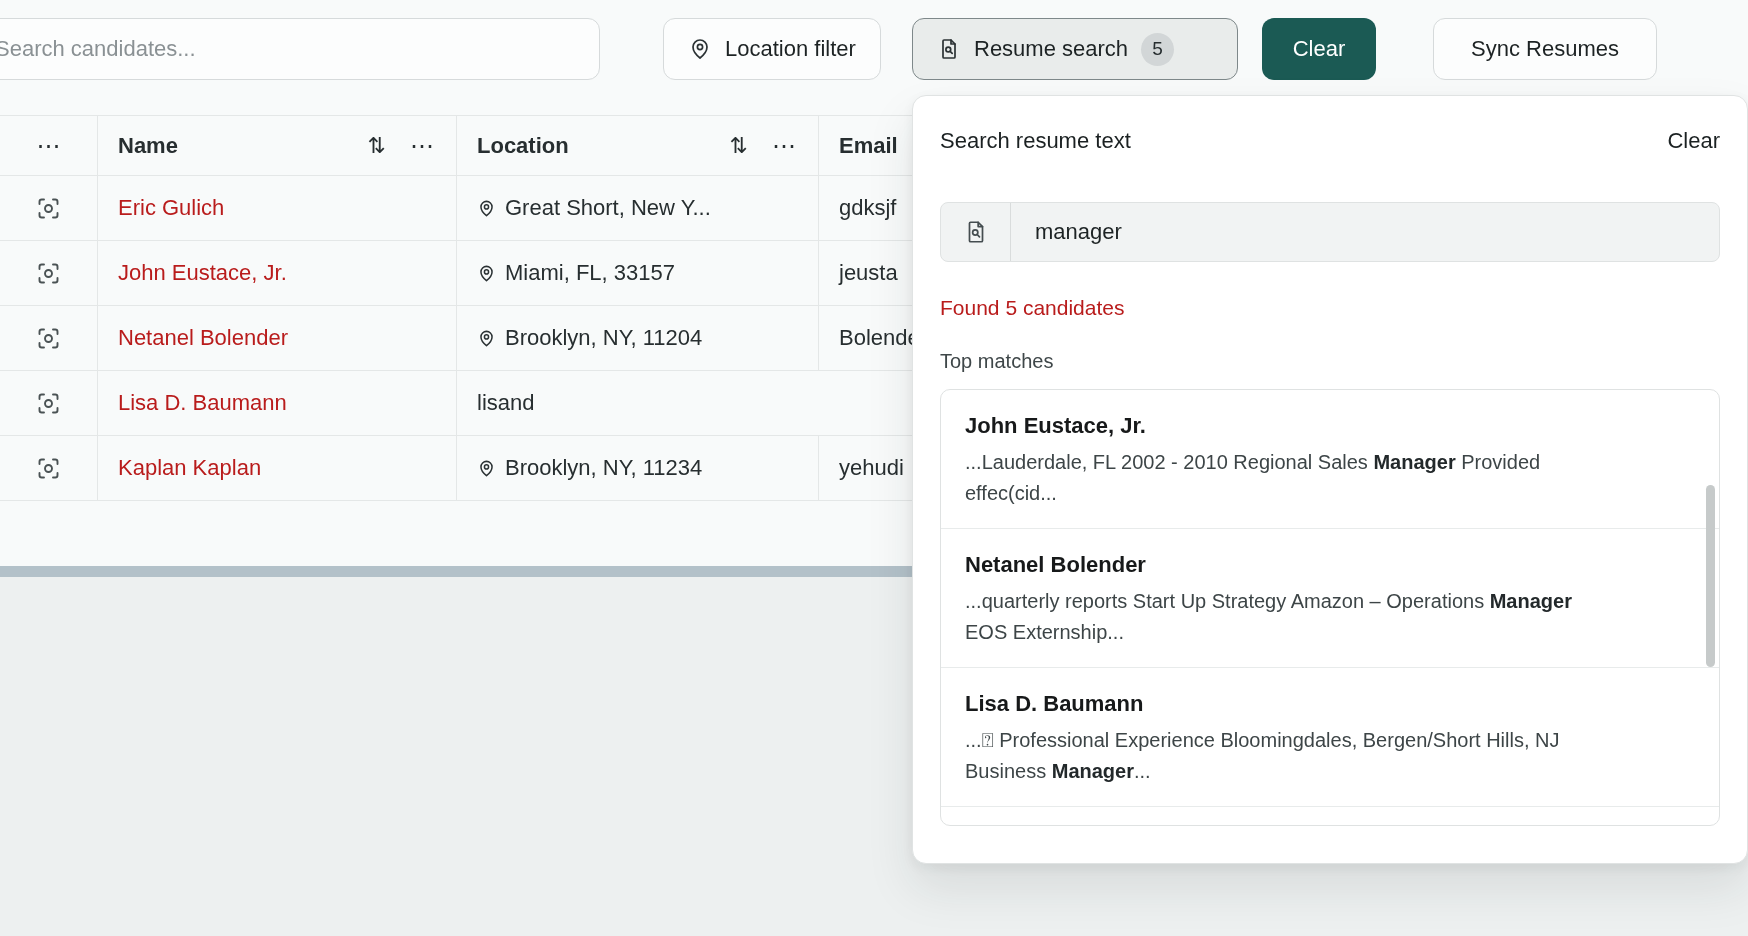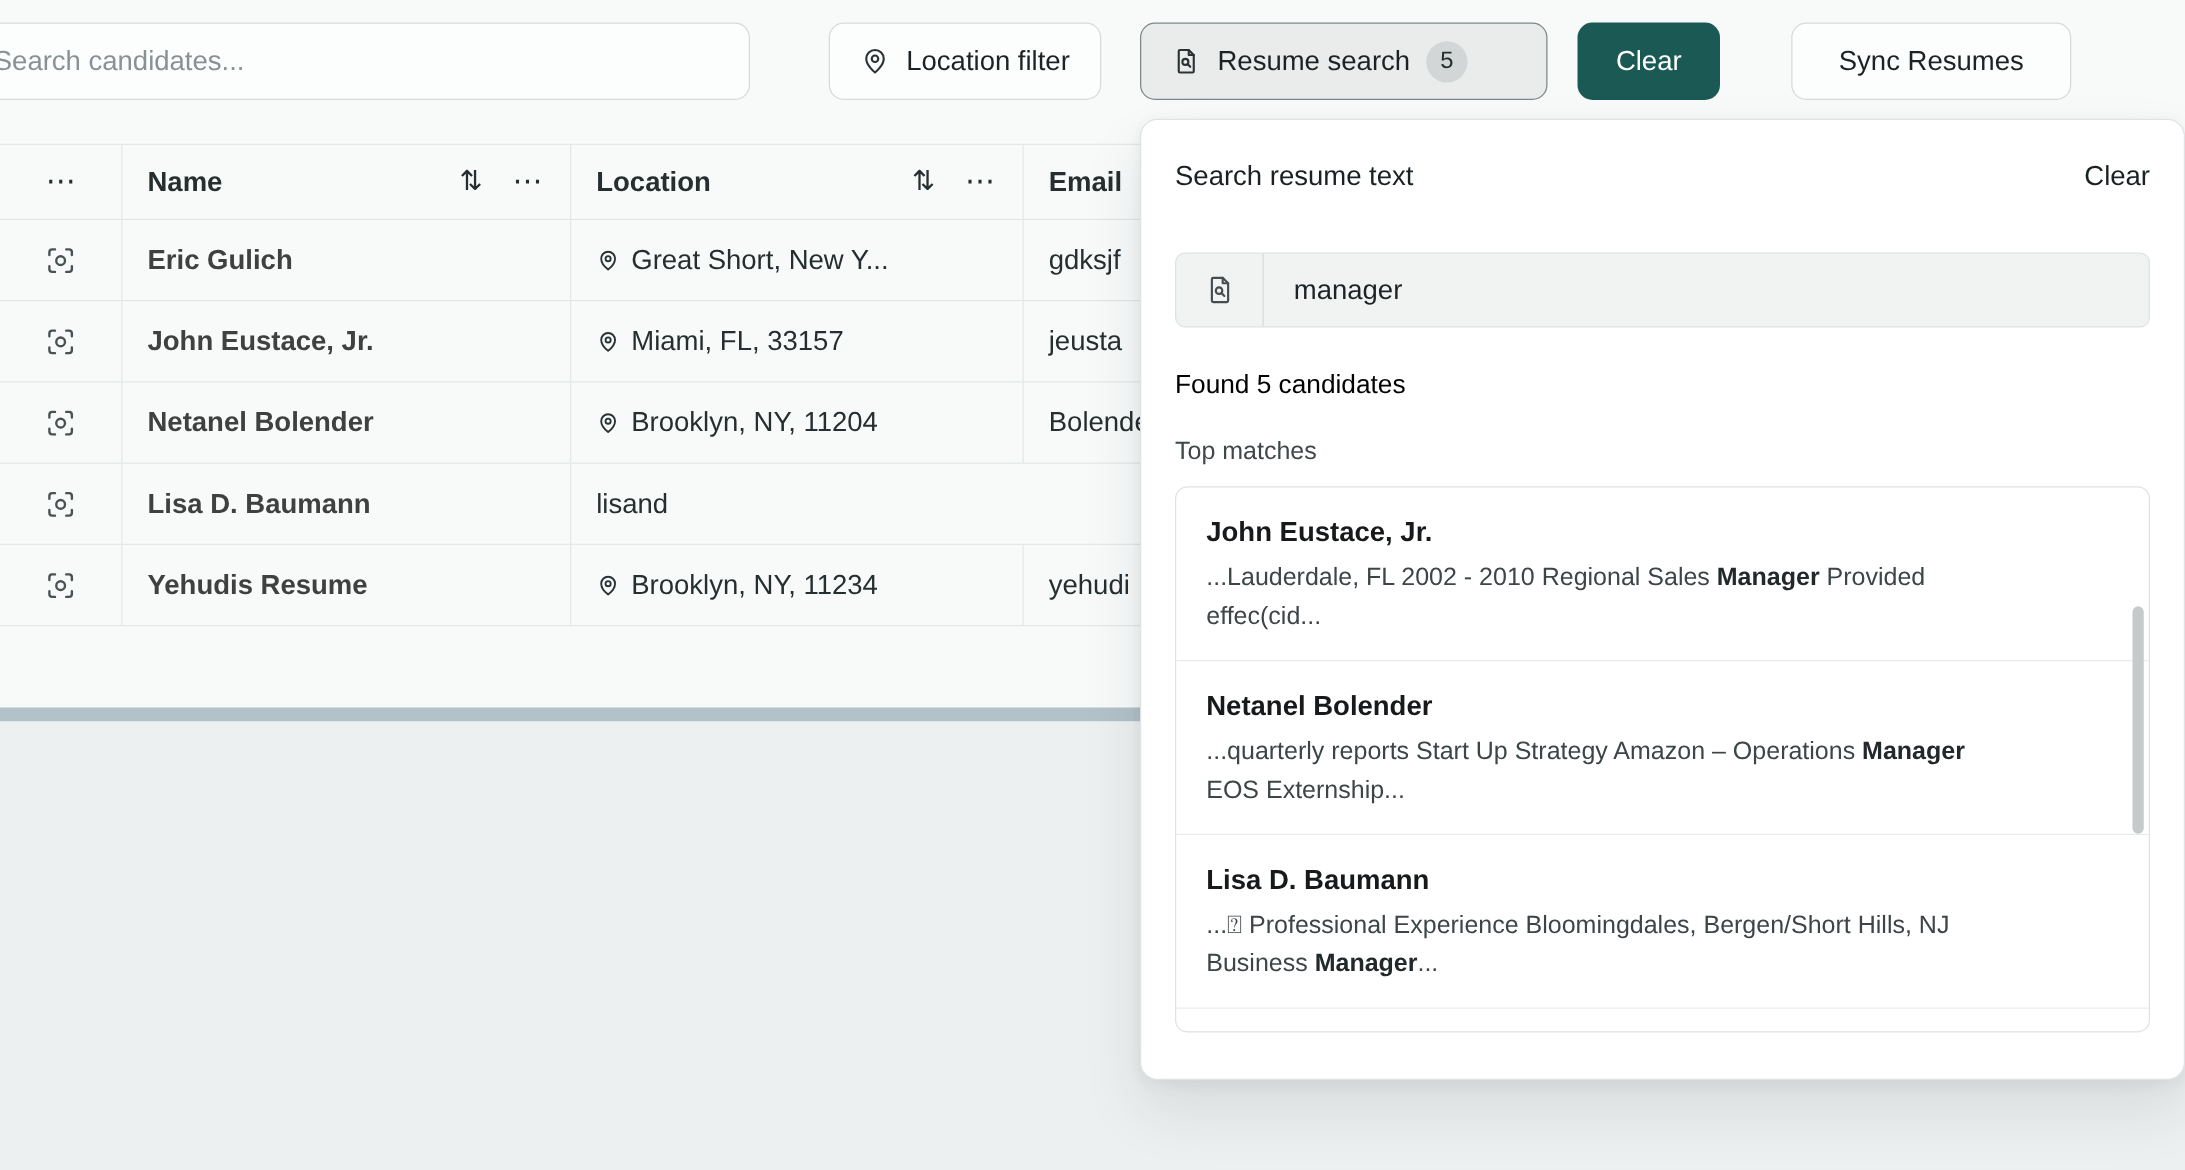--- a/index.html
+++ b/index.html
@@ -46,21 +46,21 @@
     display:flex; align-items:center; border-right:1px solid #e4e7e7; overflow:hidden;
     white-space:nowrap; font-size:22px; color:#272e30; padding-left:20px;
   }
   .t-cell.last { border-right:none; }
   .t-cell.c0 { justify-content:center; padding-left:0; }
   .h-label { font-weight:700; color:#20262
 8; }
   .h-icons { margin-left:auto; display:flex; align-items:center; gap:24px; padding-right:22px; }
   .dots { font-size:24px; color:#272e30; line-height:1; cursor:pointer; }
   .sort { font-size:22px; color:#272e30; cursor:pointer; font-family:"DejaVu Sans", sans-serif; }
-  .name-cell { font-weight:700; color:#404040; }
+  .name-cell { font-weight:400; color:#b91c1c; }
   .loc-cell .icon { margin-right:9px; }
   .scan-btn { background:none; border:none; cursor:pointer; color:#4a5254; display:flex; }
 
   
   .hscroll { position:absolute; top:566px; left:0; width:912px; height:11px; background:#b3c1c9; z-index:2; }
 
   
   .popover {
     position:absolute; top:95px; left:912px; width:836px; height:769px; z-index:10;
     background:#ffffff; border:1px solid #e0e3e3; border-radius:14px;
@@ -74,21 +74,21 @@
     border-radius:8px; display:flex; align-items:center; overflow:hidden;
   }
   .pop-input-iconcell {
     width:70px; align-self:stretch; display:flex; align-items:center; justify-content:center;
     border-right:1px solid #d9dcdc; color:#454d50;
   }
   .pop-input input {
     flex:1; border:none; background:transparent; outline:none; padding:0 24px;
     font-family:"Liberation Sans", sans-serif; font-size:22px; color:#1d2324;
   }
-  .found { margin:34px 27px 0 27px; font-size:21px; color:#000000; }
+  .found { margin:34px 27px 0 27px; font-size:21px; color:#b91c1c; }
   .topmatch { margin:30px 27px 0 27px; font-size:20px; color:#3f4749; }
   .results {
     position:relative; margin:16px 27px 0 27px; height:437px; background:#ffffff;
     border:1px solid #dfe2e2; border-radius:10px; overflow:hidden;
   }
   .result { padding:23px 40px 19px 24px; border-bottom:1px solid #e8ebeb; cursor:pointer; }
   .r-name { font-size:22px; font-weight:700; color:#17191a; margin-bottom:8px; }
   .r-snippet { font-size:20px; line-height:31px; color:#3d4547; max-width:612px; }
   .r-snippet b { font-weight:700; color:#23292b; }
   .vthumb { position:absolute; right:4px; top:95px; width:9px; height:182px; background:#c6caca; border-radius:5px; }
@@ -254,21 +254,21 @@
           <button class="scan-btn">
             <svg width="27" height="27" viewBox="0 0 24 24" fill="none" stroke="currentColor" stroke-width="1.7" stroke-linecap="round" stroke-linejoin="round">
               <path d="M4 8V6a2 2 0 0 1 2-2h2"></path>
               <path d="M16 4h2a2 2 0 0 1 2 2v2"></path>
               <path d="M20 16v2a2 2 0 0 1-2 2h-2"></path>
               <path d="M8 20H6a2 2 0 0 1-2-2v-2"></path>
               <circle cx="12" cy="12" r="3.1"></circle>
             </svg>
           </button>
         </div>
-      <div class="t-cell name-cell">Yehudis Resume</div>
+      <div class="t-cell name-cell">Kaplan Kaplan</div>
       <div class="t-cell loc-cell">
           <span class="icon">
             <svg width="19" height="19" viewBox="0 0 24 24" fill="none" stroke="currentColor" stroke-width="1.9" stroke-linecap="round" stroke-linejoin="round">
               <path d="M12 21s-7-5.6-7-11a7 7 0 1 1 14 0c0 5.4-7 11-7 11z"></path>
               <circle cx="12" cy="10" r="2.6"></circle>
             </svg>
           </span>
           <span>Brooklyn, NY, 11234</span>
         </div>
       <div class="t-cell last">yehudi</div>

